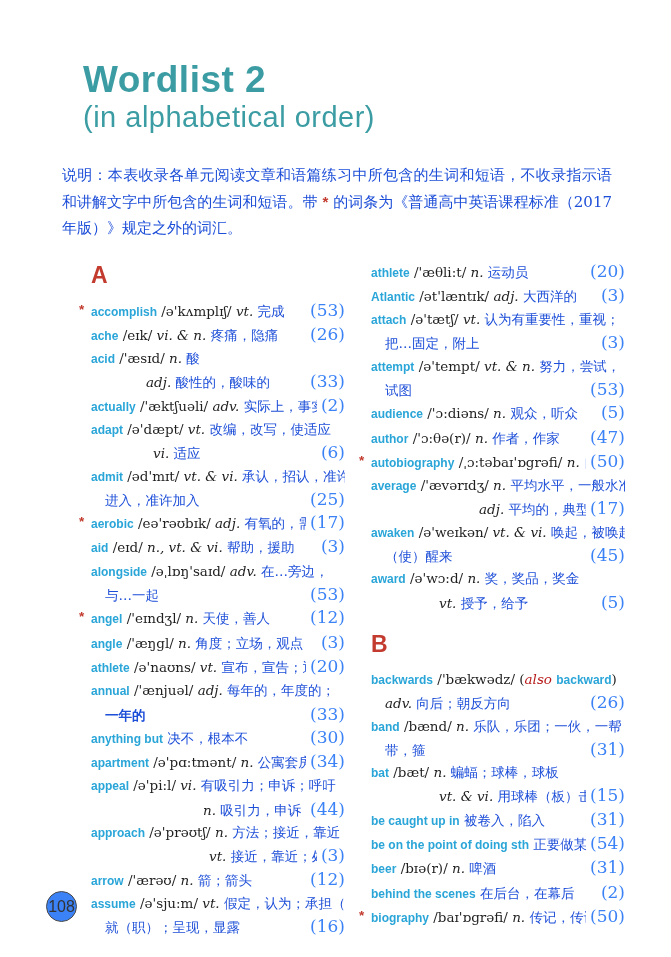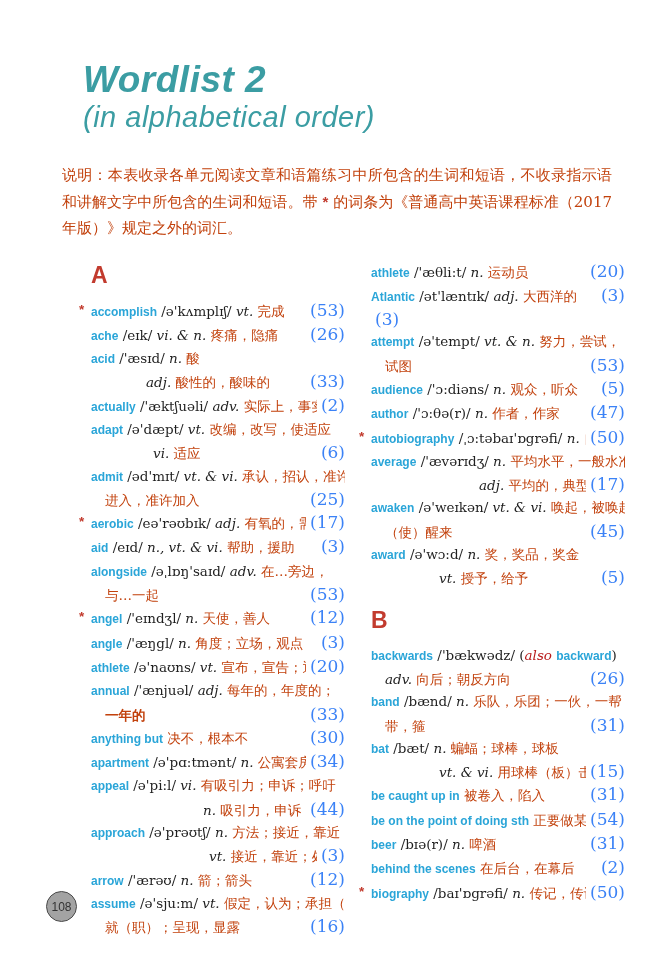--- a/index.html
+++ b/index.html
@@ -3,21 +3,21 @@
 <meta charset="utf-8">
 <style>
   html,body{margin:0;padding:0;}
   body{
     width:671px;height:957px;background:#ffffff;position:relative;overflow:hidden;
     font-family:"DejaVu Serif",serif;color:var(--ink,#1f1f1f);
   }
   .page{position:absolute;inset:0;padding:60px 0 0 62px;box-sizing:border-box;}
 
   
-  .title-block{margin-left:21px;font-style:italic;}
+  .title-block{margin-left:21px;}
   .page-title{
     font-family:"Liberation Sans",sans-serif;font-weight:800;
     font-size:37px;line-height:40px;color:var(--teal,#3b9da3);letter-spacing:.5px;
   }
   .page-subtitle{
     font-family:"Liberation Sans",sans-serif;font-weight:400;
     font-size:29px;line-height:34px;color:var(--teal,#3b9da3);letter-spacing:.5px;
   }
 
   
@@ -40,34 +40,34 @@
   .line{
     position:relative;display:flex;align-items:baseline;
     padding-left:13px;line-height:22.3px;font-size:13.5px;
   }
   .txt{flex:1 1 auto;min-width:0;white-space:nowrap;overflow:hidden;}
   .num{flex:0 0 auto;padding-left:4px;font-size:17px;color:#3b82f6;}
 
   .sg-w{color:var(--blue,#2aa5d8);font-weight:bold;font-family:"Liberation Sans",sans-serif;font-size:12px;margin-top:44px;}
   .sg-p{color:#1f1f1f;}
   .sg-pos{color:#1f1f1f;font-style:italic;}
-  .sg-cn{color:#c2410c;}
+  .sg-cn{color:#1d4ed8;}
   .sg-it{color:#b91c1c;font-style:italic;}
   .sg-star{
     position:absolute;left:1px;top:0;color:var(--red,#c23b2e);
     font-weight:bold;font-family:"Liberation Sans",sans-serif;
   }
   .notes .sg-star{position:static;}
 
   
   .page-num{
     position:absolute;left:46px;top:891px;width:29px;height:29px;
     border:1.4px solid #4a4a4a;border-radius:50%;
     display:flex;align-items:center;justify-content:center;
-    font-family:"Liberation Sans",sans-serif;font-size:12px;color:#333;background:#a3a3a3;
+    font-family:"Liberation Sans",sans-serif;font-size:16px;color:#333;background:#3b82f6;
   }
 </style>
 </head>
 <body style="--teal: #3b9da3; --blue: #2aa5d8; --red: #c23b2e; --ink: #1f1f1f;">
 
 <div class="page">
 
   <div class="title-block">
     <div class="page-title">Wordlist 2</div>
     <div class="page-subtitle">(in alphabetical order)</div>
@@ -228,20 +228,24 @@
           </div>
         </div>
         <div class="entry">
           <div class="line">
             <span class="txt"><span class="sg-w">Atlantic</span><span class="sg-p"> /ət'læntɪk/ </span><span class="sg-pos">adj.</span><span class="sg-cn"> 大西洋的</span></span>
             <span class="num">(3)</span>
           </div>
         </div>
         <div class="entry">
           <div class="line">
+            <span class="txt"><span class="sg-w">attach</span><span class="sg-p"> /ə'tætʃ/ </span><span class="sg-pos">vt.</span><span class="sg-cn"> 认为有重要性，重视；</span></span>
+          </div>
+          <div class="line">
+            <span class="txt" style="padding-left: 14px;"><span class="sg-cn">把…固定，附上</span></span>
             <span class="num">(3)</span>
           </div>
         </div>
         <div class="entry">
           <div class="line">
             <span class="txt"><span class="sg-w">attempt</span><span class="sg-p"> /ə'tempt/ </span><span class="sg-pos">vt. &amp; n.</span><span class="sg-cn"> 努力，尝试，</span></span>
           </div>
           <div class="line">
             <span class="txt" style="padding-left: 14px;"><span class="sg-cn">试图</span></span>
             <span class="num">(53)</span>

